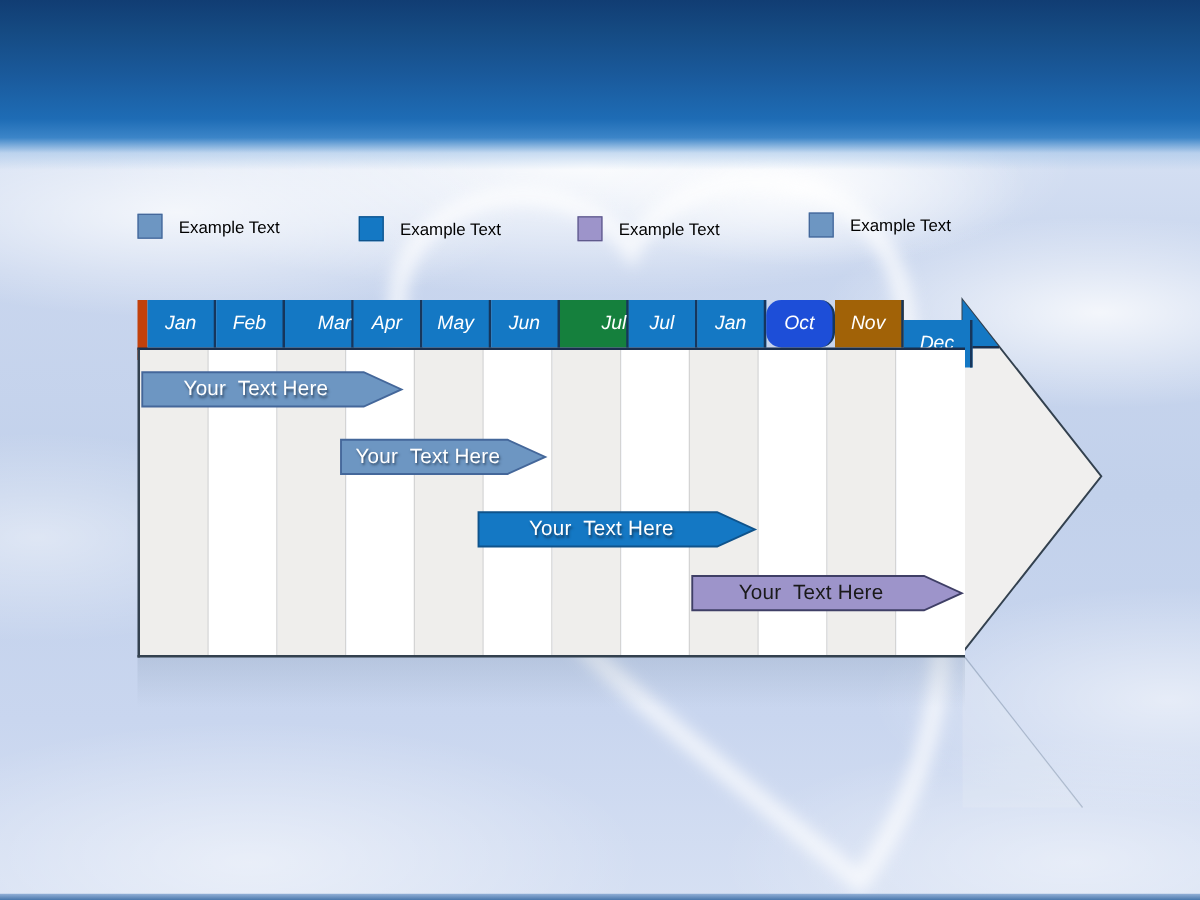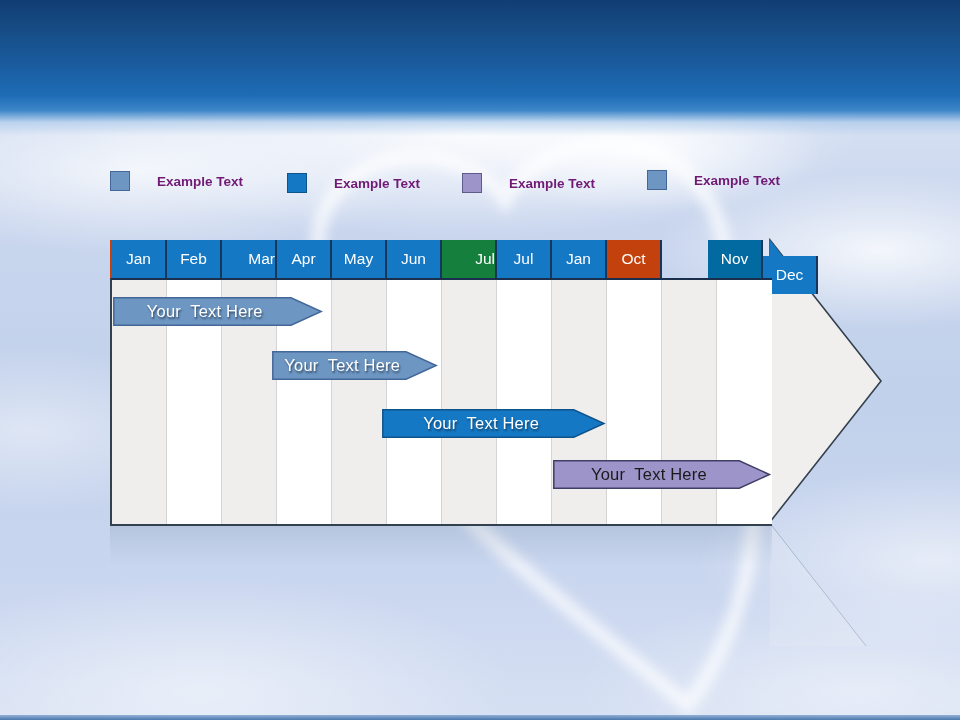--- a/index.html
+++ b/index.html
@@ -33,26 +33,26 @@
     position:absolute;left:68px;top:60px;z-index:3;
     color:#ffffff;font-size:29px;letter-spacing:.2px;white-space:pre;
     text-shadow:0 1px 3px rgba(10,40,80,.35);
   }
   #page-title .t-bold{font-weight:bold;}
   #page-title .t-light{font-weight:normal;}
   
   #legend{position:absolute;inset:0;z-index:3;pointer-events:none;}
   .legend-item{position:absolute;display:flex;align-items:center;}
   .legend-swatch{width:18px;height:18px;border:1px solid #44679a;flex:0 0 auto;}
-  .legend-label{margin-left:27px;font-size:13.5px;font-weight:bold;color:#701a75;white-space:pre;}
+  .legend-label{margin-left:13px;font-size:13.5px;font-weight:normal;color:#000000;white-space:pre;}
   
   #timeline{position:absolute;inset:0;z-index:2;}
   #month-row{
     position:absolute;left:110px;top:240px;width:660px;height:48px;
-    display:flex;border-left:2px solid #c2410c;box-sizing:border-box;
+    display:flex;border-left:8px solid #c2410c;box-sizing:border-box;font-style:italic;
   }
   .month-cell{
     flex:0 0 auto;box-sizing:border-box;height:38px;line-height:38px;
     text-align:center;color:#ffffff;font-size:15.5px;
     border-right:2px solid #16365c;
   }
   #body-row{
     position:absolute;left:110px;top:278px;width:660px;height:244px;
     display:flex;border-left:2px solid #33414f;border-bottom:2px solid #33414f;
     border-top:2px solid #1a2f4d;box-sizing:content-box;
@@ -135,22 +135,22 @@
     <div id="month-row">
         <div class="month-cell" style="width: 53px; flex-basis: 55px; background: rgb(20, 120, 196);">Jan</div>
         <div class="month-cell" style="width: 53px; flex-basis: 55px; background: rgb(20, 120, 196);">Feb</div>
         <div class="month-cell" style="width: 53px; flex-basis: 55px; background: rgb(20, 120, 196); text-align: right;">Mar</div>
         <div class="month-cell" style="width: 53px; flex-basis: 55px; background: rgb(20, 120, 196);">Apr</div>
         <div class="month-cell" style="width: 53px; flex-basis: 55px; background: rgb(20, 120, 196);">May</div>
         <div class="month-cell" style="width: 53px; flex-basis: 55px; background: rgb(20, 120, 196);">Jun</div>
         <div class="month-cell" style="width: 53px; flex-basis: 55px; background: #15803d; text-align: right;">Jul</div>
         <div class="month-cell" style="width: 53px; flex-basis: 55px; background: rgb(20, 120, 196);">Jul</div>
         <div class="month-cell" style="width: 53px; flex-basis: 55px; background: rgb(20, 120, 196);">Jan</div>
-        <div class="month-cell" style="width: 53px; flex-basis: 55px; background: #c2410c;">Oct</div>
-        <div class="month-cell" style="width: 53px; flex-basis: 55px; background: #0369a1; margin-left: 46px;">Nov</div>
+        <div class="month-cell" style="width: 53px; flex-basis: 55px; background: #1d4ed8; border-radius: 12px;">Oct</div>
+        <div class="month-cell" style="width: 53px; flex-basis: 55px; background: #a16207;">Nov</div>
         <div class="month-cell" style="width: 53px; flex-basis: 55px; background: rgb(20, 120, 196); margin-top: 16px;">Dec</div>
       </div>
     <div id="body-row">
         <div class="body-col odd" style="flex-basis: 55px;"></div>
         <div class="body-col even" style="flex-basis: 55px;"></div>
         <div class="body-col odd" style="flex-basis: 55px;"></div>
         <div class="body-col even" style="flex-basis: 55px;"></div>
         <div class="body-col odd" style="flex-basis: 55px;"></div>
         <div class="body-col even" style="flex-basis: 55px;"></div>
         <div class="body-col odd" style="flex-basis: 55px;"></div>

